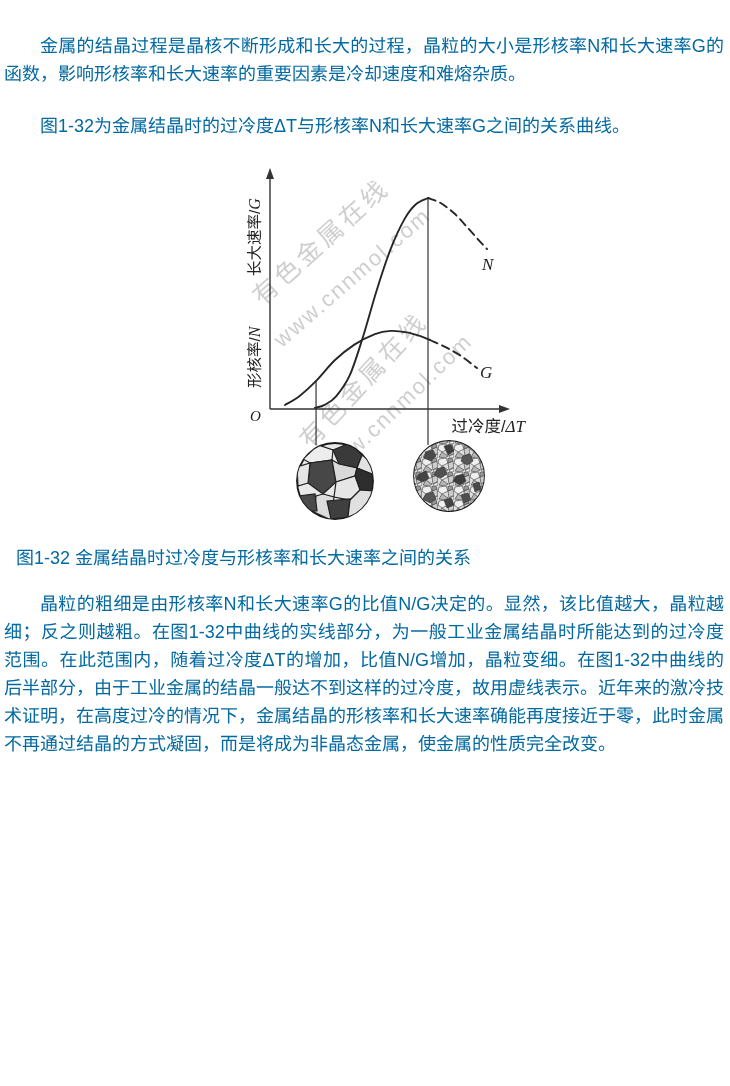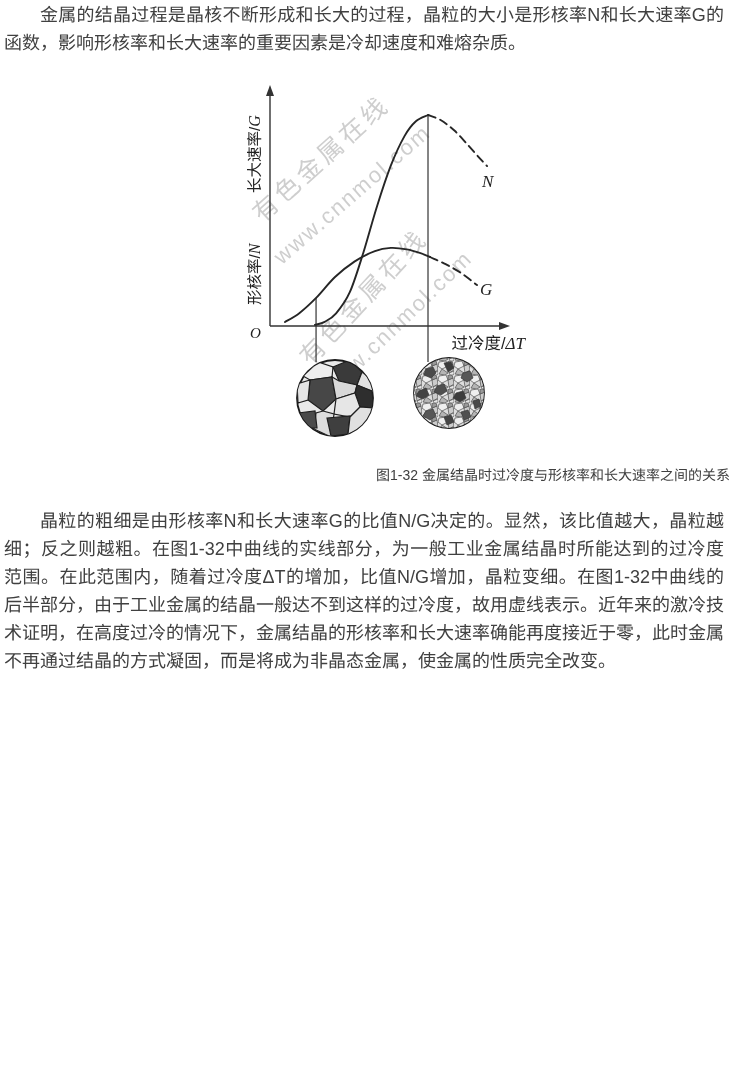--- a/index.html
+++ b/index.html
@@ -2,54 +2,55 @@
 <html lang="zh-CN"><head>
 <meta charset="utf-8">
 <style>
   html,body{margin:0;padding:0;background:#fff;}
   .page{
     position:relative;
     width:730px;height:1086px;
     overflow:hidden;
     background:#ffffff;
     box-sizing:border-box;
-    padding-top:1px;
+    padding-top:32px;
     font-family:"Liberation Sans", sans-serif;
-    color:#404040;
+    color:#0369a1;
   }
   p.para{
     margin:0 0 24px 0;
     padding:0 6px 0 4px;
     font-size:18px;
     line-height:28px;
     text-indent:2em;
     text-align:justify;
     letter-spacing:0px;
   }
   .figure-wrap{
     width:300px;
     margin:0 0 0 230px;
   }
   .figure-caption{
-    text-align:right;
-    font-size:14px;
+    text-align:left;
+    font-size:18px;
     line-height:24px;
     margin:14px 0 20px 16px;
   }
   svg text{user-select:none;}
   .cjk-axis{font-family:"Liberation Sans",sans-serif;fill:#222;}
   .sym{font-family:"Liberation Serif",serif;font-style:italic;fill:#222;}
   .watermark{font-family:"Liberation Sans",sans-serif;fill:#c6c6c6;opacity:0.85;}
 </style>
 </head>
 <body>
 
 <div class="page">
 
   <p class="para">金属的结晶过程是晶核不断形成和长大的过程，晶粒的大小是形核率N和长大速率G的函数，影响形核率和长大速率的重要因素是冷却速度和难熔杂质。</p>
+  <p class="para">图1-32为金属结晶时的过冷度ΔT与形核率N和长大速率G之间的关系曲线。</p>
 
   <div class="figure-wrap">
     <svg width="300" height="364" viewBox="0 0 300 364">
       <defs>
         <clipPath id="clipLeftBall">
             <circle cx="105" cy="317" r="38"></circle>
           </clipPath>
         <clipPath id="clipRightBall">
             <circle cx="219" cy="312" r="35"></circle>
           </clipPath>

